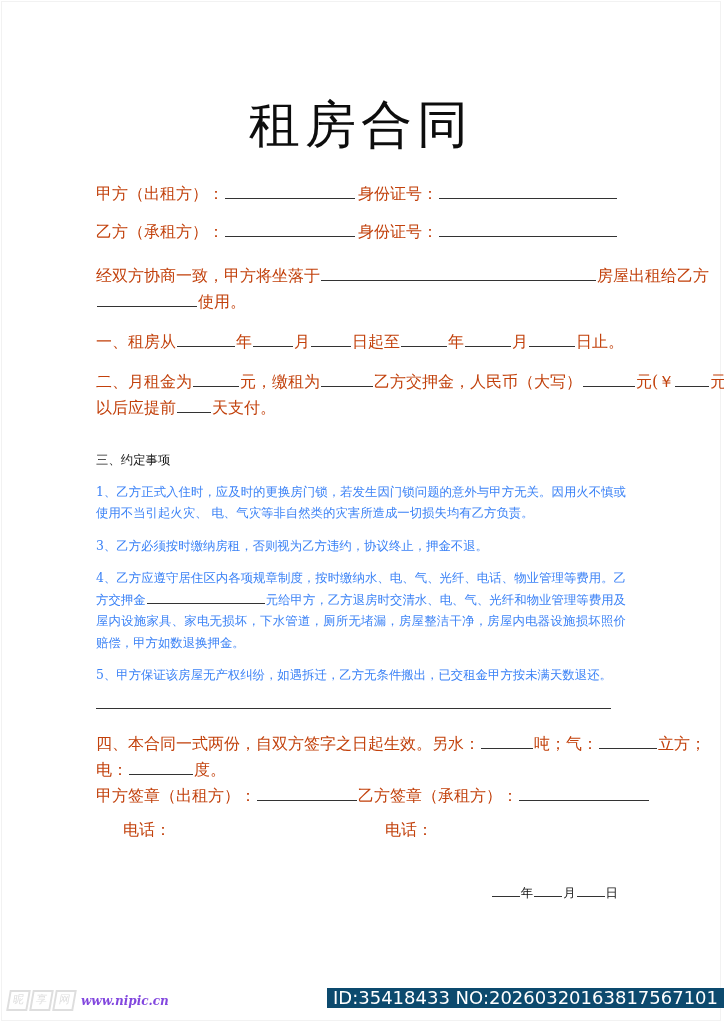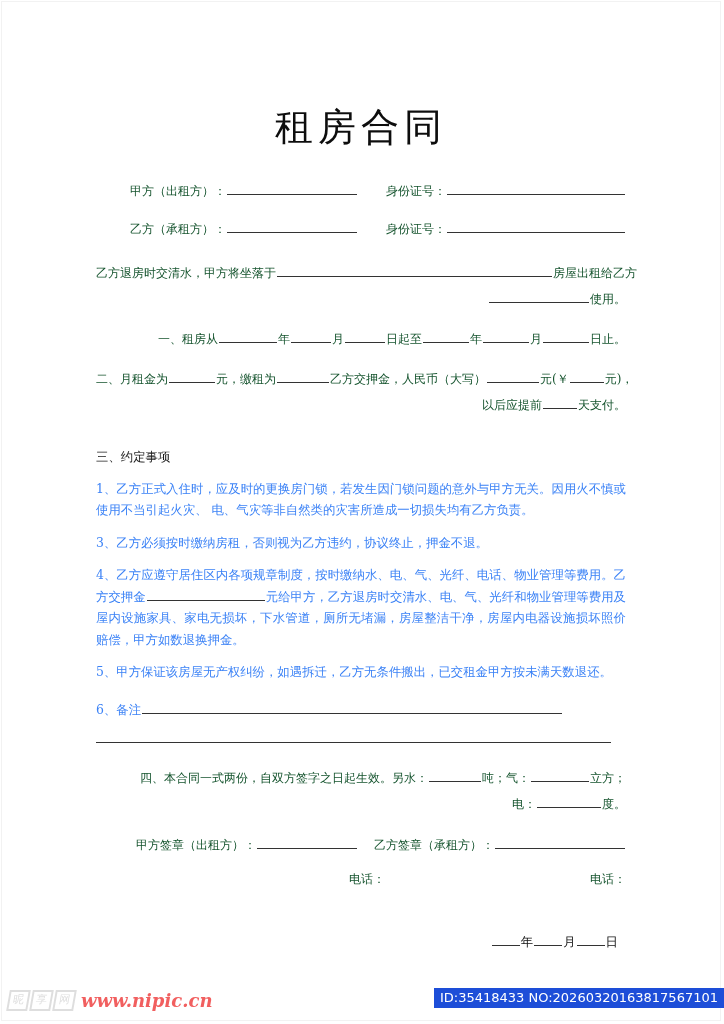--- a/index.html
+++ b/index.html
@@ -39,37 +39,36 @@
 
   .doc-body {
     position: absolute;
     left: 96px;
     top: 0;
     width: 530px;
   }
 
   .doc-title {
     text-align: center;
-    font-size: 38px;
+    font-size: 51px;
     letter-spacing: 5px;
     font-weight: 400;
-    font-family: Liberation Mono, monospace;
-    margin: 12px;
+    font-family: Liberation Serif, serif;
+    margin: 0;
     padding-top: 96px;
     padding-bottom: 14px;
     line-height: 1.15;
     color: #0d0d0d;
   }
 
   .line {
-    font-size: 12px;
+    font-size: 16px;
     line-height: 26px;
-    color: #14532d;
+    color: #c2410c;
     white-space: nowrap;
-    text-align: right;
   }
 
   .para {
     font-size: 12.4px;
     line-height: 21.5px;
     color: #3b82f6;
     text-align: justify;
     margin-top: 11px;
   }
 
@@ -107,21 +106,20 @@
     display: flex;
     align-items: baseline;
     margin-top: 12px;
   }
   .pair-row .col-a { width: 262px; flex: 0 0 262px; }
   .pair-row .col-b { flex: 1 1 auto; }
 
   .pair-row-sig {
     display: flex;
     align-items: baseline;
-    margin-top: 15px;
   }
   .pair-row-sig .col-a { width: 262px; flex: 0 0 262px; }
   .pair-row-sig .col-b { flex: 1 1 auto; }
 
   .tight { margin-top: 8px; margin-left: 27px; }
 
   .remark-rule {
     border-bottom: 1px solid #333333;
     height: 0;
     margin-top: 22px;
@@ -170,32 +168,32 @@
     line-height: 15px;
     text-align: center;
     color: #d9d9d9;
     font-family: "DejaVu Sans", "Liberation Sans", sans-serif;
     transform: skewX(-10deg);
   }
   .wm-url {
     font-family: "DejaVu Serif", "Liberation Serif", serif;
     font-style: italic;
     font-weight: bold;
-    font-size: 18px;
-    color: #ef4444;
+    font-size: 12px;
+    color: #6d28d9;
     letter-spacing: 0px;
   }
   .wm-id {
     position: absolute;
     right: 0px;
     top: 0px;
-    background: #1d4ed8;
+    background: #0c4a6e;
     color: #ffffff;
     font-family: "DejaVu Sans", "Liberation Sans", sans-serif;
-    font-size: 13px;
+    font-size: 18px;
     line-height: 20px;
     padding: 0 6px;
     white-space: nowrap;
   }
 </style>
 </head>
 <body>
 
 <div class="page">
   <div class="page-frame"></div>
@@ -207,42 +205,41 @@
     <div class="pair-row">
       <div class="col-a line"><span>甲方（出租方）：</span><span class="fill w130"></span></div>
       <div class="col-b line"><span>身份证号：</span><span class="fill w178"></span></div>
     </div>
 
     <div class="pair-row">
       <div class="col-a line"><span>乙方（承租方）：</span><span class="fill w130"></span></div>
       <div class="col-b line"><span>身份证号：</span><span class="fill w178"></span></div>
     </div>
 
-    <div class="line" style="margin-top:18px;"><span>乙方退房时交清水，甲方将坐落于</span><span class="fill w275"></span><span>房屋出租给乙方</span></div>
+    <div class="line" style="margin-top:18px;"><span>经双方协商一致，甲方将坐落于</span><span class="fill w275"></span><span>房屋出租给乙方</span></div>
 
     <div class="line"><span class="fill w100"></span><span>使用。</span></div>
 
     <div class="line" style="margin-top:14px;"><span>一、租房从</span><span class="fill w58"></span><span>年</span><span class="fill w40"></span><span>月</span><span class="fill w40"></span><span>日起至</span><span class="fill w46"></span><span>年</span><span class="fill w46"></span><span>月</span><span class="fill w46"></span><span>日止。</span></div>
 
     <div class="line" style="margin-top:14px;"><span>二、月租金为</span><span class="fill w46"></span><span>元，缴租为</span><span class="fill w52"></span><span>乙方交押金，人民币（大写）</span><span class="fill w52"></span><span>元(￥</span><span class="fill w34"></span><span>元)，</span></div>
 
     <div class="line"><span>以后应提前</span><span class="fill w34"></span><span>天支付。</span></div>
 
     <div class="section-head">三、约定事项</div>
 
     <div class="para"><span class="num">1、</span><span>乙方正式入住时，应及时的更换房门锁，若发生因门锁问题的意外与甲方无关。因用火不慎或使用不当引起火灾、 电、气灾等非自然类的灾害所造成一切损失均有乙方负责。</span></div>
 
 
     <div class="para"><span class="num">3、</span><span>乙方必须按时缴纳房租，否则视为乙方违约，协议终止，押金不退。</span></div>
 
     <div class="para"><span class="num">4、</span><span>乙方应遵守居住区内各项规章制度，按时缴纳水、电、气、光纤、电话、物业管理等费用。乙方交押金</span><span class="fill w118"></span><span>元给甲方，乙方退房时交清水、电、气、光纤和物业管理等费用及屋内设施家具、家电无损坏，下水管道，厕所无堵漏，房屋整洁干净，房屋内电器设施损坏照价赔偿，甲方如数退换押金。</span></div>
 
     <div class="para"><span class="num">5、</span><span>甲方保证该房屋无产权纠纷，如遇拆迁，乙方无条件搬出，已交租金甲方按未满天数退还。</span></div>
 
-    <div class="para" style="margin-top:16px;white-space:nowrap;"><span class="num">6、</span><span>备注</span><span class="fill w420"></span></div>
 
     <div class="remark-rule"></div>
 
     <div class="line" style="margin-top:22px;"><span>四、本合同一式两份，自双方签字之日起生效。另水：</span><span class="fill w52"></span><span>吨；气：</span><span class="fill w58"></span><span>立方；</span></div>
 
     <div class="line"><span>电：</span><span class="fill w64"></span><span>度。</span></div>
 
     <div class="pair-row-sig">
       <div class="col-a line"><span>甲方签章（出租方）：</span><span class="fill w100"></span></div>
       <div class="col-b line"><span>乙方签章（承租方）：</span><span class="fill w130"></span></div>

